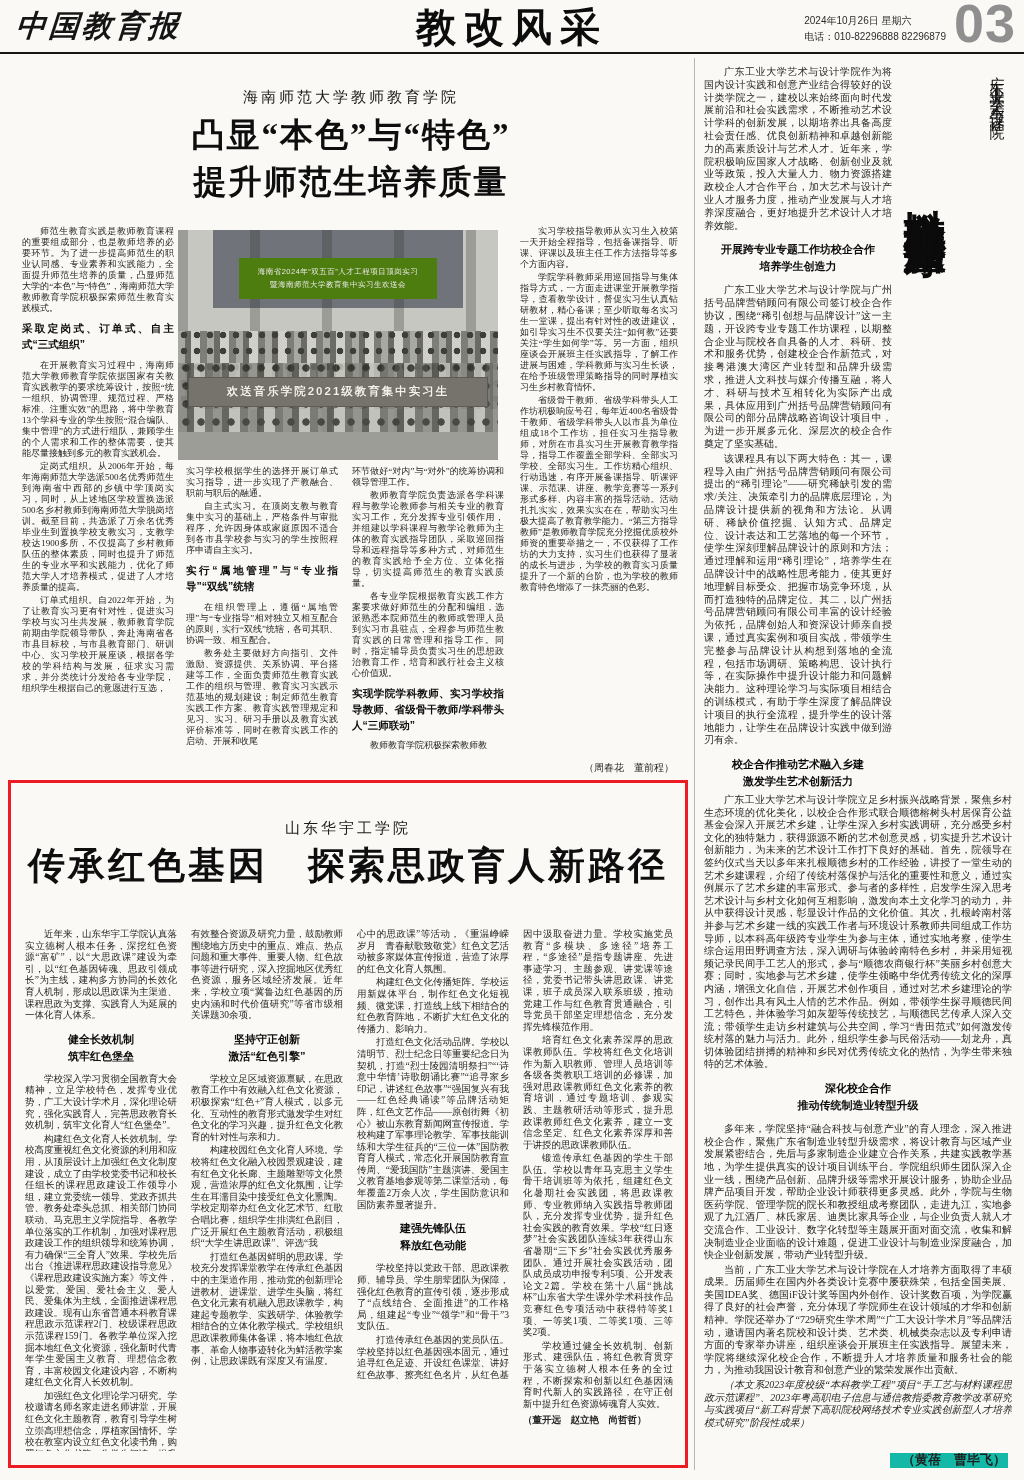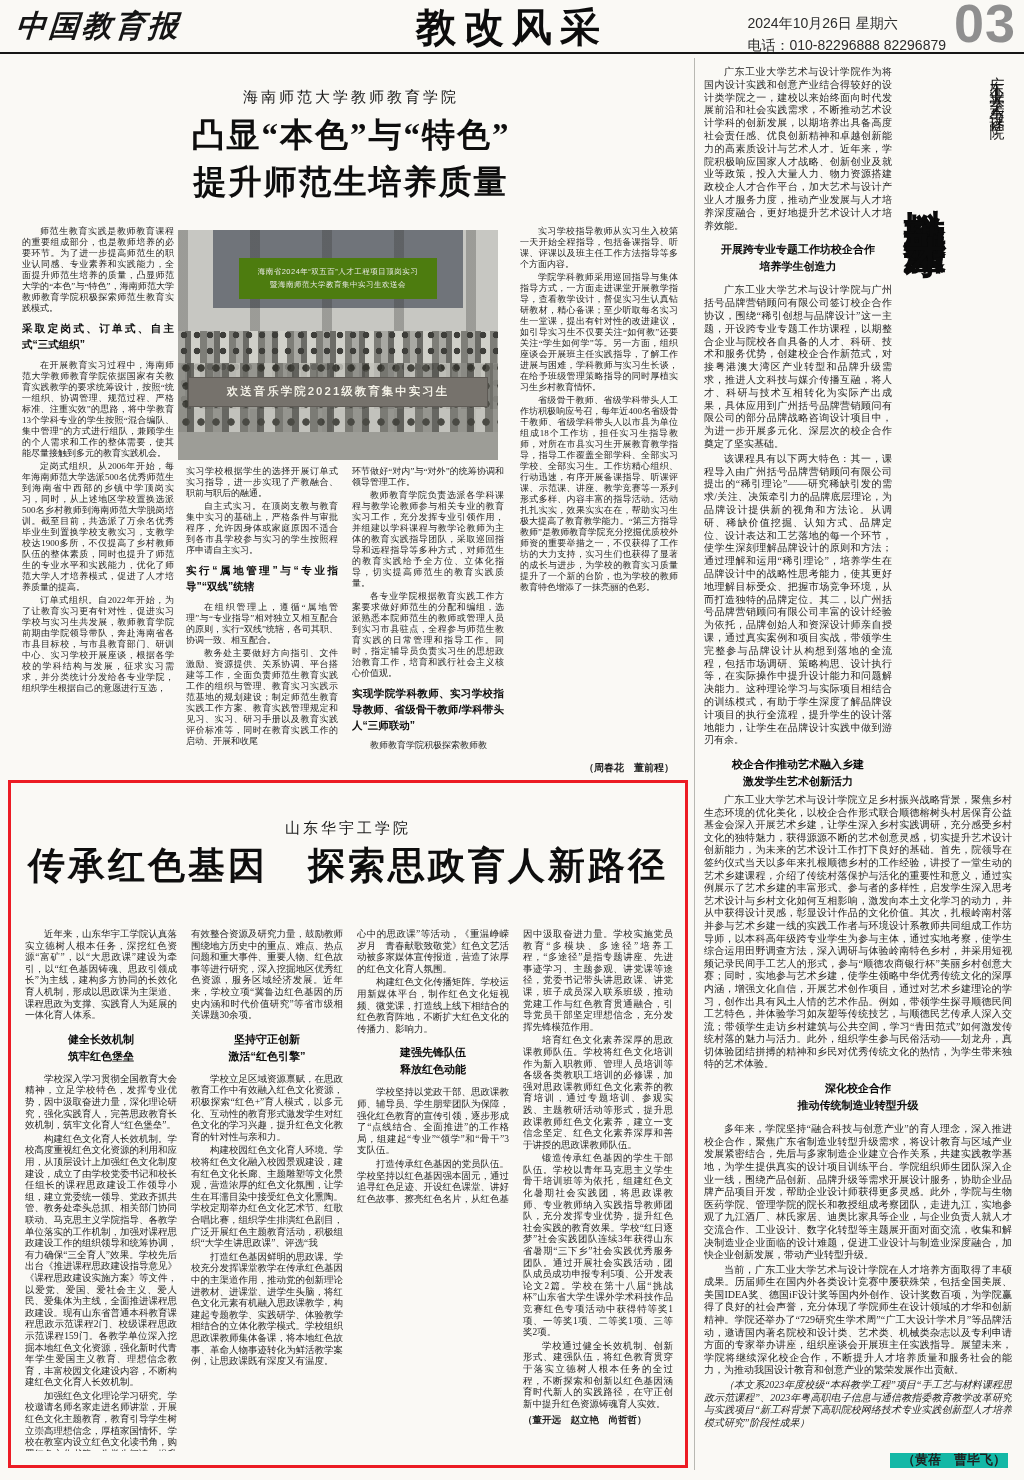--- a/index.html
+++ b/index.html
@@ -2,21 +2,21 @@
 <html><head>
 <meta charset="utf-8">
 <style>
   html,body{margin:0;padding:0;width:1024px;height:1480px;overflow:hidden;}
   body{position:relative;background:#faf9f5;font-family:"Liberation Serif","DejaVu Serif",serif;color:#1f1f1f;}
 
   
   #hdr{position:absolute;left:0;top:0;width:1024px;height:52px;border-bottom:2.5px solid #161616;background:#faf9f5;}
   .masthead{position:absolute;left:16px;top:6px;font-family:"DejaVu Serif",serif;font-size:30px;font-weight:700;font-style:italic;letter-spacing:3px;color:#151515;transform:skewX(-4deg);}
   .section{position:absolute;left:50%;top:0px;transform:translateX(-50%);font-family:"Liberation Sans",sans-serif;font-weight:900;font-size:40px;letter-spacing:8px;color:#0c0c0c;white-space:nowrap;}
-  .dates{position:absolute;right:78px;top:13px;font-family:"Liberation Sans",sans-serif;font-size:14px;line-height:1.55;color:#2c2c2c;text-align:left;}
+  .dates{position:absolute;right:78px;top:13px;font-family:"Liberation Sans",sans-serif;font-size:10px;line-height:1.55;color:#2c2c2c;text-align:left;}
   .pageno{position:absolute;right:8px;top:-8px;font-family:"Liberation Sans",sans-serif;font-size:54px;font-weight:600;color:#8f8f8f;letter-spacing:1px;}
 
   #vdiv{position:absolute;left:694px;top:58px;width:1px;height:1412px;background:#b8b8b2;}
 
   
   .kicker{position:absolute;width:100%;text-align:center;font-family:"Liberation Sans",sans-serif;letter-spacing:3px;color:#1a1a1a;}
   .headline{position:absolute;width:100%;text-align:center;font-weight:700;white-space:pre-line;color:#0e0e0e;font-family:"Liberation Serif",serif;}
   .col{position:absolute;overflow:hidden;text-align:justify;}
   .col p{margin:0 0 2px;text-indent:2em;}
   .col p.cont{text-indent:0;}
@@ -26,21 +26,21 @@
 
   
   #hainan{position:absolute;left:18px;top:58px;width:666px;height:728px;}
   #hainan .kicker{top:30px;font-size:15px;}
   #hainan .headline{top:54px;font-size:33px;line-height:1.42;letter-spacing:2px;}
   #hainan .col{font-size:9px;line-height:11px;}
   .hn-c1{left:4px;top:168px;width:152px;height:556px;}
   .hn-c2{left:168px;top:408px;width:152px;height:318px;}
   .hn-c3{left:334px;top:408px;width:152px;height:318px;}
   .hn-c4{left:502px;top:168px;width:158px;height:556px;}
-  #hainan-byline{position:absolute;right:8px;top:702px;font-size:10px;font-weight:700;background:#faf9f5;padding:1px 2px 1px 10px;}
+  #hainan-byline{position:absolute;right:8px;top:702px;font-size:10px;font-weight:400;background:#faf9f5;padding:1px 2px 1px 10px;}
 
   
   .photo{position:absolute;left:160px;top:172px;width:320px;height:230px;background:#c7c7c2;overflow:hidden;}
   .ph-glass{position:absolute;left:11%;right:11%;top:0;height:34%;background:#70747a;}
   .ph-pillars{position:absolute;inset:0;background:repeating-linear-gradient(90deg,rgba(55,55,52,.30) 0 10px,transparent 10px 72px);}
   .ph-banner{position:absolute;left:19%;top:12%;width:62%;height:18%;background:#4d7c0f;color:#e8e8e4;font-family:"Liberation Sans",sans-serif;font-size:7.5px;line-height:1.8;letter-spacing:.5px;text-align:center;display:flex;flex-direction:column;justify-content:center;}
   .ph-crowd{position:absolute;left:0;right:0;top:44%;height:34%;
     background:radial-gradient(circle at 6px 4px,#3e3e3a 3px,transparent 3.6px) 0 0/13px 16px repeat,
     repeating-linear-gradient(90deg,#a9a9a3 0 7px,#6b6b66 7px 13px,#d0d0c9 13px 22px,#7e7e78 22px 29px);}
   .ph-crowd.front{top:58%;height:30%;opacity:.85;
@@ -135,35 +135,36 @@
   </section>
 
   <section id="shandong">
     <div class="kicker">山东华宇工学院</div>
     <div class="headline">传承红色基因　探索思政育人新路径</div>
 
     <div class="col sd-c1">
       <p>近年来，山东华宇工学院认真落实立德树人根本任务，深挖红色资源“富矿”，以“大思政课”建设为牵引，以“红色基因铸魂、思政引领成长”为主线，建构多方协同的长效化育人机制，形成以思政课为主渠道、课程思政为支撑、实践育人为延展的一体化育人体系。</p>
       <div class="sub-c">健全长效机制
 筑牢红色堡垒</div>
-      <p>学校深入学习贯彻全国教育大会精神，立足学校特色，发挥专业优势，因中汲取奋进力量，深化理论研究，强化实践育人，完善思政教育长效机制，筑牢文化育人“红色堡垒”。</p>
+      <p>学校深入学习贯彻全国教育大会精神，立足学校特色，发挥专业优势，广工大设计学术月，深化理论研究，强化实践育人，完善思政教育长效机制，筑牢文化育人“红色堡垒”。</p>
       <p>构建红色文化育人长效机制。学校高度重视红色文化资源的利用和应用，从顶层设计上加强红色文化制度建设，成立了由学校党委书记和校长任组长的课程思政建设工作领导小组，建立党委统一领导、党政齐抓共管、教务处牵头总抓、相关部门协同联动、马克思主义学院指导、各教学单位落实的工作机制，加强对课程思政建设工作的组织领导和统筹协调，有力确保“三全育人”效果。学校先后出台《推进课程思政建设指导意见》《课程思政建设实施方案》等文件，以爱党、爱国、爱社会主义、爱人民、爱集体为主线，全面推进课程思政建设。现有山东省普通本科教育课程思政示范课程2门、校级课程思政示范课程159门。各教学单位深入挖掘本地红色文化资源，强化新时代青年学生爱国主义教育、理想信念教育，丰富校园文化建设内容，不断构建红色文化育人长效机制。</p>
       <p>加强红色文化理论学习研究。学校邀请名师名家走进名师讲堂，开展红色文化主题教育，教育引导学生树立崇高理想信念，厚植家国情怀。学校在教室内设立红色文化读书角，购置红色文化书籍，为学生阅读、提升人文素养提供便利。学校依托科研平台，</p>
     </div>
     <div class="col sd-c2">
       <p class="cont">有效整合资源及研究力量，鼓励教师围绕地方历史中的重点、难点、热点问题和重大事件、重要人物、红色故事等进行研究，深入挖掘地区优秀红色资源，服务区域经济发展。近年来，学校立项“冀鲁边红色基因的历史内涵和时代价值研究”等省市级相关课题30余项。</p>
       <div class="sub-c">坚持守正创新
 激活“红色引擎”</div>
       <p>学校立足区域资源禀赋，在思政教育工作中有效融入红色文化资源，积极探索“红色+”育人模式，以多元化、互动性的教育形式激发学生对红色文化的学习兴趣，提升红色文化教育的针对性与亲和力。</p>
       <p>构建校园红色文化育人环境。学校将红色文化融入校园景观建设，建有红色文化长廊、主题雕塑等文化景观，营造浓厚的红色文化氛围，让学生在耳濡目染中接受红色文化熏陶。学校定期举办红色文化艺术节、红歌合唱比赛，组织学生排演红色剧目，广泛开展红色主题教育活动，积极组织“大学生讲思政课”、评选“我</p>
       <p>打造红色基因鲜明的思政课。学校充分发挥课堂教学在传承红色基因中的主渠道作用，推动党的创新理论进教材、进课堂、进学生头脑，将红色文化元素有机融入思政课教学，构建起专题教学、实践研学、体验教学相结合的立体化教学模式。学校组织思政课教师集体备课，将本地红色故事、革命人物事迹转化为鲜活教学案例，让思政课既有深度又有温度。</p>
     </div>
     <div class="col sd-c3">
       <p class="cont">心中的思政课”等活动，《重温峥嵘岁月　青春献歌致敬党》红色文艺活动被多家媒体宣传报道，营造了浓厚的红色文化育人氛围。</p>
       <p>构建红色文化传播矩阵。学校运用新媒体平台，制作红色文化短视频、微党课，打造线上线下相结合的红色教育阵地，不断扩大红色文化的传播力、影响力。</p>
+      <p>打造红色文化活动品牌。学校以清明节、烈士纪念日等重要纪念日为契机，打造“烈士陵园清明祭扫”“‘诗意中华情’诗歌朗诵比赛”“追寻家乡印记，讲述红色故事”“强国复兴有我——红色经典诵读”等品牌活动矩阵，红色文艺作品——原创街舞《初心》被山东教育新闻网宣传报道。学校构建了军事理论教学、军事技能训练和大学生征兵的“三位一体”国防教育育人模式，常态化开展国防教育宣传周、“爱我国防”主题演讲、爱国主义教育基地参观等第二课堂活动，每年覆盖2万余人次，学生国防意识和国防素养显著提升。</p>
       <div class="sub-c">建强先锋队伍
 释放红色动能</div>
       <p>学校坚持以党政干部、思政课教师、辅导员、学生朋辈团队为保障，强化红色教育的宣传引领，逐步形成了“点线结合、全面推进”的工作格局，组建起“专业”“领学”和“骨干”3支队伍。</p>
       <p>打造传承红色基因的党员队伍。学校坚持以红色基因强本固元，通过追寻红色足迹、开设红色课堂、讲好红色故事、擦亮红色名片，从红色基</p>
     </div>
     <div class="col sd-c4">
       <p class="cont">因中汲取奋进力量。学校实施党员教育“多模块、多途径”培养工程，“多途径”是指专题讲座、先进事迹学习、主题参观、讲党课等途径，党委书记带头讲思政课、讲党课，班子成员深入联系班级，推动党建工作与红色教育贯通融合，引导党员干部坚定理想信念，充分发挥先锋模范作用。</p>
       <p>培育红色文化素养深厚的思政课教师队伍。学校将红色文化培训作为新入职教师、管理人员培训等各级各类教职工培训的必修课，加强对思政课教师红色文化素养的教育培训，通过专题培训、参观实践、主题教研活动等形式，提升思政课教师红色文化素养，建立一支信念坚定、红色文化素养深厚和善于讲授的思政课教师队伍。</p>
       <p>锻造传承红色基因的学生干部队伍。学校以青年马克思主义学生骨干培训班等为依托，组建红色文化暑期社会实践团，将思政课教师、专业教师纳入实践指导教师团队，充分发挥专业优势，提升红色社会实践的教育效果。学校“红日逐梦”社会实践团队连续3年获得山东省暑期“三下乡”社会实践优秀服务团队。通过开展社会实践活动，团队成员成功申报专利5项、公开发表论文2篇。学校在第十八届“挑战杯”山东省大学生课外学术科技作品竞赛红色专项活动中获得特等奖1项、一等奖1项、二等奖1项、三等奖2项。</p>
       <p>学校通过健全长效机制、创新形式、建强队伍，将红色教育贯穿于落实立德树人根本任务的全过程，不断探索和创新以红色基因涵育时代新人的实践路径，在守正创新中提升红色资源铸魂育人实效。</p>

